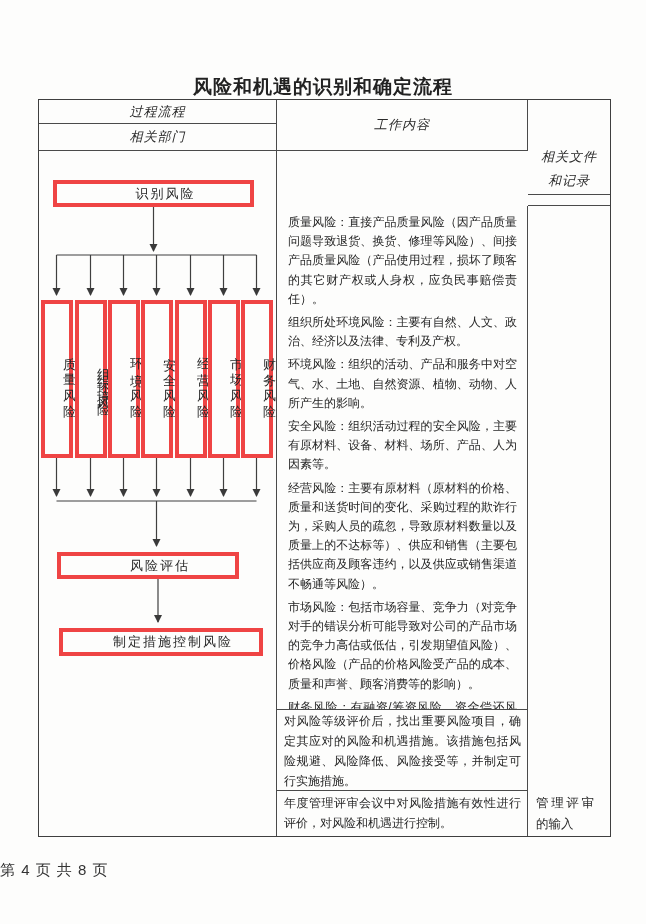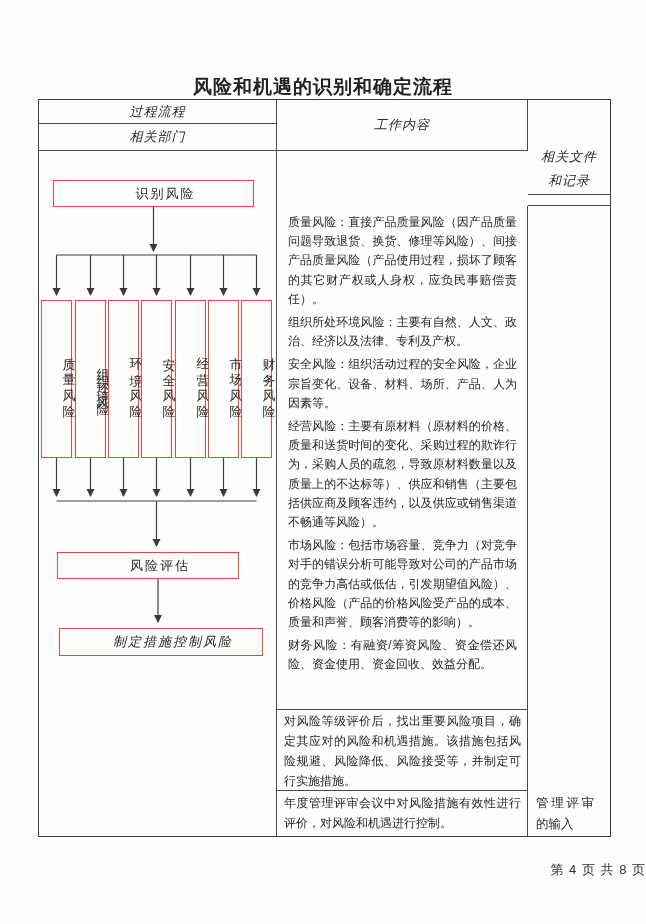--- a/index.html
+++ b/index.html
@@ -56,40 +56,40 @@
 
   .docref { font-size:12.5px; font-weight:500; }
   .reviewInput {
     width:58px; font-size:12.5px; font-weight:500; line-height:21px;
     text-align: justify; text-justify: inter-character;
   }
 
   
   .flowCell { position:absolute; }
   .fbox {
-    position:absolute; border:1px solid #ef4444; background:transparent;
+    position:absolute; border:4px solid #ef4444; background:transparent;
     display:flex; align-items:center; justify-content:center;
     font-size:13px; font-weight:500; letter-spacing:2px; color:#262626;padding-left:24px;
   }
   .step1 { left:14px; top:29px;  width:201px; height:27px; }
   .stepEval { left:18px; top:401px; width:182px; height:27px; }
-  .stepCtrl { left:20px; top:477px; width:204px; height:28px;font-style:italic; }
+  .stepCtrl { left:20px; top:477px; width:204px; height:28px; }
   .vbox { position:absolute; top:149px; height:158px; width:31px; }
   .vtext {
     writing-mode: vertical-rl; text-orientation: upright;
     font-size:13px; font-weight:500; letter-spacing:16px; color:#262626;
   }
   .vtext.six { letter-spacing:7px; }
   .v1{left:2px;} .v2{left:36px;} .v3{left:69px;} .v4{left:102px;}
   .v5{left:136px;} .v6{left:169px;} .v7{left:202px;}
   .arrows { position:absolute; left:0; top:0; }
 
   .footer {
     position:absolute; top:861px; left:0; right:0;
-    text-align:right; font-size:13px; font-weight:500;
+    text-align:left; font-size:15px; font-weight:500;
     letter-spacing:1px; color:#333;
   }
 </style>
 </head>
 <body>
 
 <div class="page">
 
   <div class="title">风险和机遇的识别和确定流程</div>
 
@@ -156,21 +156,22 @@
       </div>
 
       <div class="fbox stepEval">风险评估</div>
       <div class="fbox stepCtrl">制定措施控制风险</div>
     </div>
 
 
     <div class="cell midR2 br bb work">
       <p>质量风险：直接产品质量风险（因产品质量问题导致退货、换货、修理等风险）、间接产品质量风险（产品使用过程，损坏了顾客的其它财产权或人身权，应负民事赔偿责任）。</p>
       <p>组织所处环境风险：主要有自然、人文、政治、经济以及法律、专利及产权。</p>
-      <p>安全风险：组织活动过程的安全风险，企业宗旨变化、设备、材料、场所、产品、人为因素等。</p>
+      <p>环境风险：组织的活动、产品和服务中对空气、水、土地、自然资源、植物、动物、人所产生的影响。</p>
+      <p>安全风险：组织活动过程的安全风险，主要有原材料、设备、材料、场所、产品、人为因素等。</p>
       <p>经营风险：主要有原材料（原材料的价格、质量和送货时间的变化、采购过程的欺诈行为，采购人员的疏忽，导致原材料数量以及质量上的不达标等）、供应和销售（主要包括供应商及顾客违约，以及供应或销售渠道不畅通等风险）。</p>
       <p>市场风险：包括市场容量、竞争力（对竞争对手的错误分析可能导致对公司的产品市场的竞争力高估或低估，引发期望值风险）、价格风险（产品的价格风险受产品的成本、质量和声誉、顾客消费等的影响）。</p>
       <p>财务风险：有融资/筹资风险、资金偿还风险、资金使用、资金回收、效益分配。</p>
     </div>
 
     <div class="cell midR3 br bb work">对风险等级评价后，找出重要风险项目，确定其应对的风险和机遇措施。该措施包括风险规避、风险降低、风险接受等，并制定可行实施措施。</div>
     <div class="cell midR4 br work">年度管理评审会议中对风险措施有效性进行评价，对风险和机遇进行控制。</div>
 
     <div class="cell rightR1 bb"></div>
     <div class="cell rightR3">

